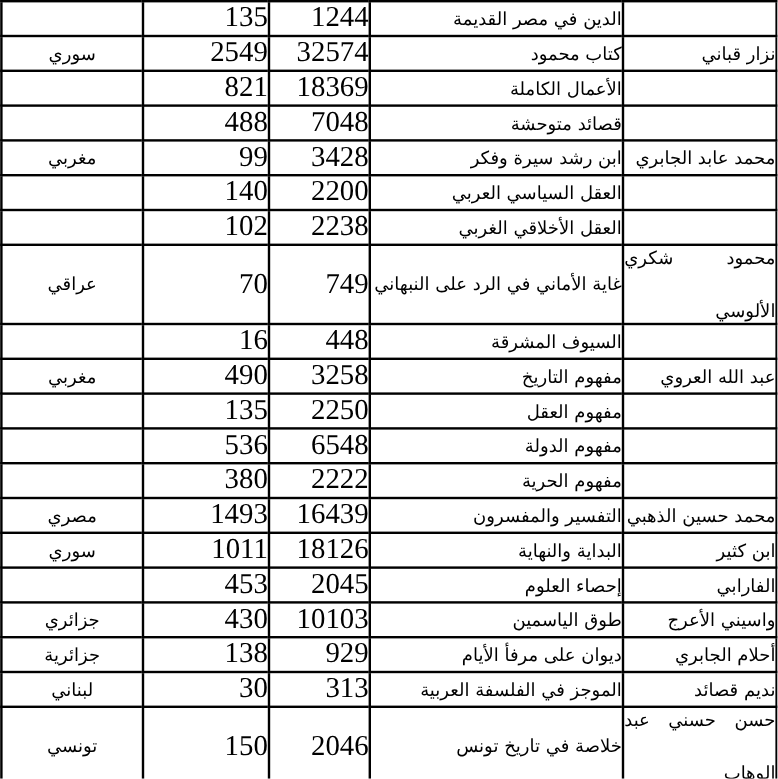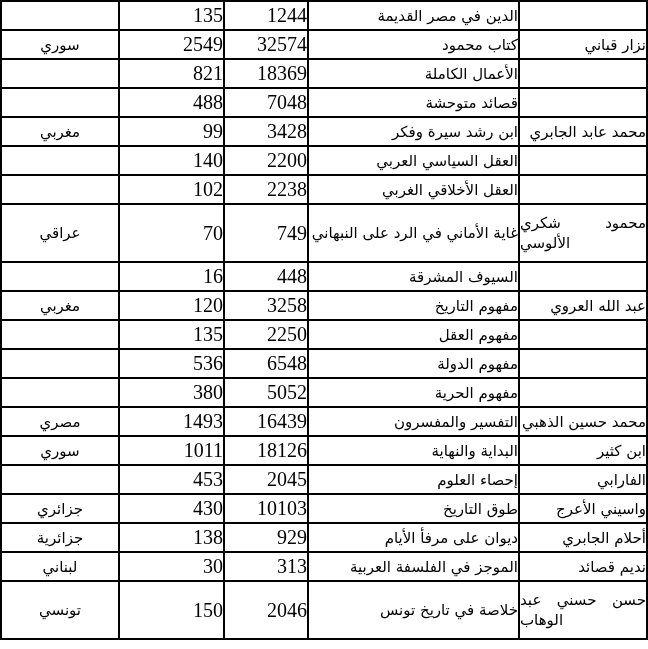--- a/index.html
+++ b/index.html
@@ -45,31 +45,32 @@
   }
   .c-author {
     padding: 2px 6px;
     text-align: right;
   }
   .c-author .l1 {
     display: flex;
     justify-content: space-between;
   }
   .c-author .l2 {
-    text-align: left;
+    text-align: right;
+    margin-top: 24px;
   }
   .c-nationality {
     text-align: center;
     padding: 1px 8px 1px 3px;
   }
 
   
   .c-num1, .c-num2 {
     font-family: "Liberation Serif", "DejaVu Serif", serif;
-    font-size: 20px;
+    font-size: 24px;
     text-align: right;
   }
   .c-num1 { padding: 0 6px 0 2px; }
   .c-num2 { padding: 0 12px 0 2px; }
 </style>
 </head>
 <body>
 
 <div class="viewport">
   <table class="books">
@@ -154,41 +155,41 @@
           <td class="c-author"></td>
           <td class="c-title">السيوف المشرقة</td>
           <td class="c-num1">448</td>
           <td class="c-num2">16</td>
           <td class="c-nationality"></td>
         </tr>
         <tr class="row">
           <td class="c-author">عبد الله العروي</td>
           <td class="c-title">مفهوم التاريخ</td>
           <td class="c-num1">3258</td>
-          <td class="c-num2">120</td>
+          <td class="c-num2">490</td>
           <td class="c-nationality">مغربي</td>
         </tr>
         <tr class="row">
           <td class="c-author"></td>
           <td class="c-title">مفهوم العقل</td>
           <td class="c-num1">2250</td>
           <td class="c-num2">135</td>
           <td class="c-nationality"></td>
         </tr>
         <tr class="row">
           <td class="c-author"></td>
           <td class="c-title">مفهوم الدولة</td>
           <td class="c-num1">6548</td>
           <td class="c-num2">536</td>
           <td class="c-nationality"></td>
         </tr>
         <tr class="row">
           <td class="c-author"></td>
           <td class="c-title">مفهوم الحرية</td>
-          <td class="c-num1">5052</td>
+          <td class="c-num1">2222</td>
           <td class="c-num2">380</td>
           <td class="c-nationality"></td>
         </tr>
         <tr class="row">
           <td class="c-author">محمد حسين الذهبي</td>
           <td class="c-title">التفسير والمفسرون</td>
           <td class="c-num1">16439</td>
           <td class="c-num2">1493</td>
           <td class="c-nationality">مصري</td>
         </tr>
@@ -201,21 +202,21 @@
         </tr>
         <tr class="row">
           <td class="c-author">الفارابي</td>
           <td class="c-title">إحصاء العلوم</td>
           <td class="c-num1">2045</td>
           <td class="c-num2">453</td>
           <td class="c-nationality"></td>
         </tr>
         <tr class="row">
           <td class="c-author">واسيني الأعرج</td>
-          <td class="c-title">طوق التاريخ</td>
+          <td class="c-title">طوق الياسمين</td>
           <td class="c-num1">10103</td>
           <td class="c-num2">430</td>
           <td class="c-nationality">جزائري</td>
         </tr>
         <tr class="row">
           <td class="c-author">أحلام الجابري</td>
           <td class="c-title">ديوان على مرفأ الأيام</td>
           <td class="c-num1">929</td>
           <td class="c-num2">138</td>
           <td class="c-nationality">جزائرية</td>

